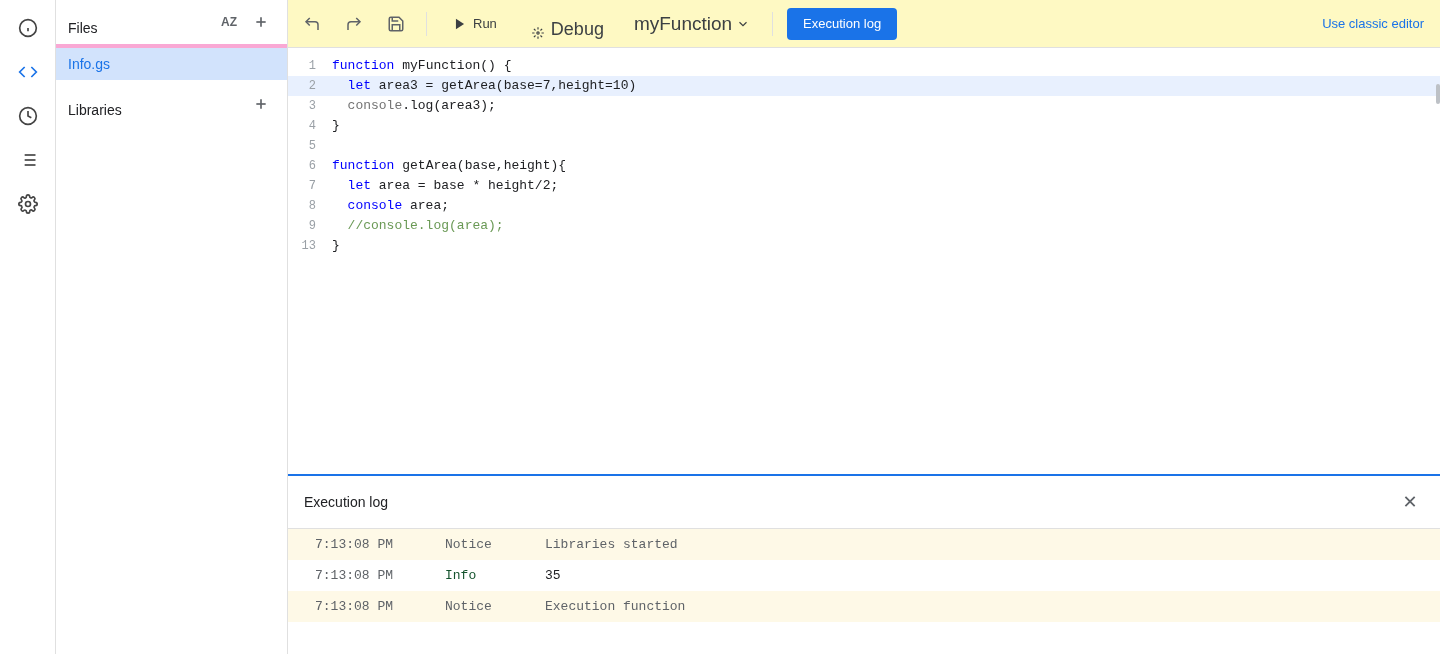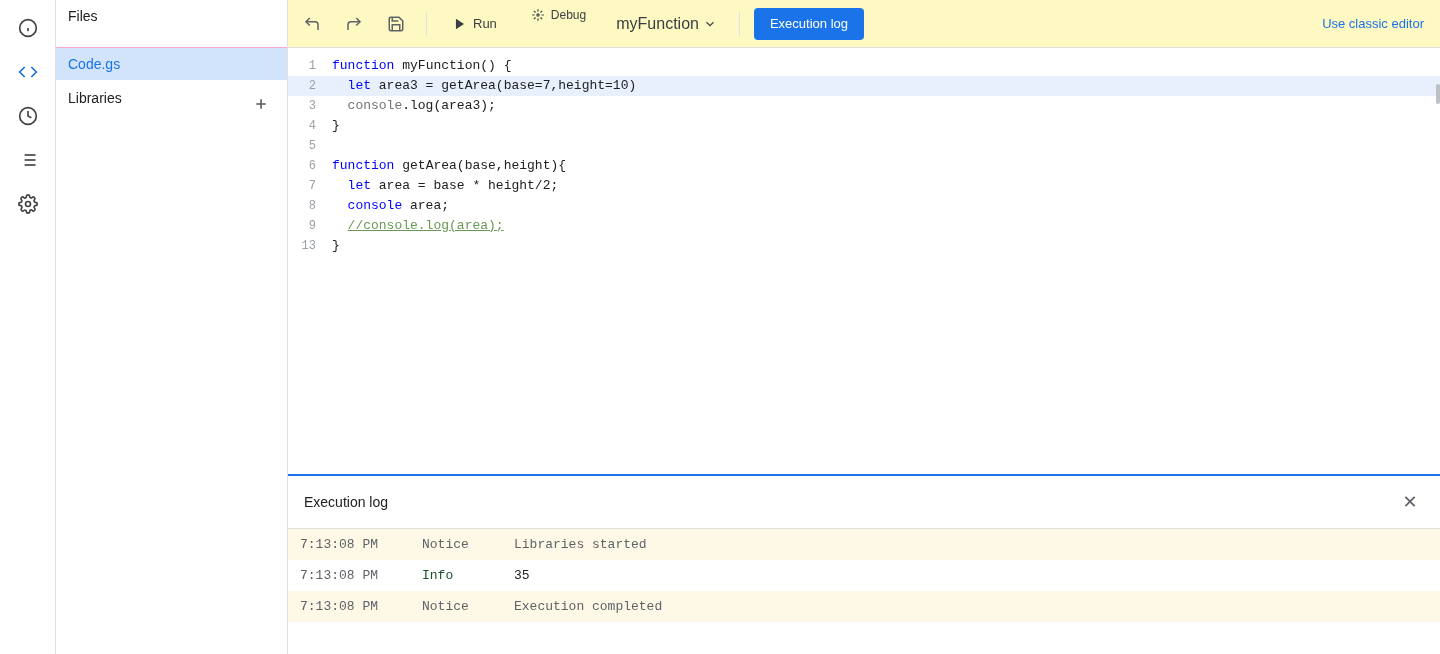--- a/index.html
+++ b/index.html
@@ -35,24 +35,24 @@
     
     .sidebar {
       width: 232px;
       background: #fff;
       border-right: 1px solid #e0e0e0;
       display: flex;
       flex-direction: column;
     }
     .sidebar-header {
       display: flex;
-      align-items: flex-start;
+      align-items: flex-end;
       justify-content: space-between;
       padding: 8px 12px;
-      border-bottom: 1px solid #f9a8d4;
+      border-bottom: 4px solid #f9a8d4;
       height: 48px;
     }
     .sidebar-header-title {
       font-size: 14px;
       font-weight: 500;
       color: #202124;
     }
     .sidebar-header-actions {
       display: flex;
       gap: 4px;
@@ -73,21 +73,21 @@
     .sidebar-file-item {
       padding: 8px 12px;
       cursor: pointer;
       background: #d2e3fc;
       font-size: 14px;
       color: #1a73e8;
       font-weight: 500;
     }
     .sidebar-section {
       display: flex;
-      align-items: flex-start;
+      align-items: flex-end;
       justify-content: space-between;
       padding: 10px 12px;
       cursor: pointer;
     }
     .sidebar-section-label {
       font-size: 14px;
       color: #202124;
       font-weight: 500;
     }
     .sidebar-section-add {
@@ -148,42 +148,42 @@
       border-radius: 4px;
       border: none;
       background: transparent;
       cursor: pointer;
       font-size: 13px;
       color: #3c4043;
       font-weight: 500;
     }
     .debug-btn {
       display: flex;
-      align-items: flex-start;
+      align-items: flex-end;
       gap: 6px;
       height: 32px;
       padding: 0 12px;
       border-radius: 4px;
       border: none;
       background: transparent;
       cursor: pointer;
-      font-size: 12px;
+      font-size: 18px;
       color: #3c4043;
     }
     .function-selector {
       display: flex;
       align-items: center;
       gap: 4px;
       height: 32px;
       padding: 0 8px;
       border-radius: 4px;
       border: none;
       background: transparent;
       cursor: pointer;
-      font-size: 16px;
+      font-size: 19px;
       color: #3c4043;
     }
     .execution-log-btn {
       height: 32px;
       padding: 0 16px;
       border-radius: 4px;
       border: none;
       background: #1a73e8;
       cursor: pointer;
       font-size: 13px;
@@ -249,21 +249,21 @@
       right: 0;
       top: 36px;
       width: 4px;
       height: 20px;
       background: #bdc1c6;
       border-radius: 2px;
     }
 
     
     .kw { color: #0000ff; }
-    .comment { color: #6a9955; text-decoration: underline; }
+    .comment { color: #6a9955; }
 
     
     .exec-log-panel {
       height: 180px;
       border-top: 2px solid #1a73e8;
       display: flex;
       flex-direction: column;
       background: #fff;
     }
     .exec-log-header {
@@ -291,24 +291,24 @@
       color: #5f6368;
       font-size: 18px;
     }
     .exec-log-rows {
       flex: 1;
       overflow: auto;
     }
     .exec-log-row {
       display: flex;
       align-items: center;
-      padding: 8px 12px;
+      padding: 8px 27px;
       font-family: 'Consolas', 'Courier New', monospace;
       font-size: 13px;
-      gap: 32px;
+      gap: 40px;
     }
     .exec-log-row.notice { background: #fef9e7; }
     .exec-log-row.info { background: #fff; }
     .exec-log-time { color: #5f6368; min-width: 90px; }
     .exec-log-level { color: #14532d; min-width: 60px; }
     .exec-log-msg { color: #202124; }
     .exec-log-row.notice .exec-log-time,
     .exec-log-row.notice .exec-log-level,
     .exec-log-row.notice .exec-log-msg { color: #5f6368; }
   </style>
@@ -363,21 +363,21 @@
       <button class="sidebar-header-btn" title="Add file">
         <svg width="16" height="16" viewBox="0 0 24 24" fill="none" stroke="currentColor" stroke-width="2.5">
             <line x1="12" y1="5" x2="12" y2="19"></line>
             <line x1="5" y1="12" x2="19" y2="12"></line>
           </svg>
       </button>
     </div>
   </div>
 
   <div class="sidebar-file-item">
-    <span>Code.gs</span>
+    <span>Info.gs</span>
   </div>
 
   <div class="sidebar-section">
     <span class="sidebar-section-label">Libraries</span>
     <button class="sidebar-section-add" title="Add library">
       <svg width="16" height="16" viewBox="0 0 24 24" fill="none" stroke="currentColor" stroke-width="2.5">
           <line x1="12" y1="5" x2="12" y2="19"></line>
           <line x1="5" y1="12" x2="19" y2="12"></line>
         </svg>
     </button>
@@ -496,17 +496,17 @@
           <span class="exec-log-msg">Libraries started</span>
         </div>
         <div class="exec-log-row info">
           <span class="exec-log-time">7:13:08 PM</span>
           <span class="exec-log-level">Info</span>
           <span class="exec-log-msg">35</span>
         </div>
         <div class="exec-log-row notice">
           <span class="exec-log-time">7:13:08 PM</span>
           <span class="exec-log-level">Notice</span>
-          <span class="exec-log-msg">Execution completed</span>
+          <span class="exec-log-msg">Execution function</span>
         </div>
       </div>
   </div>
 </div>
 
 </body></html>

